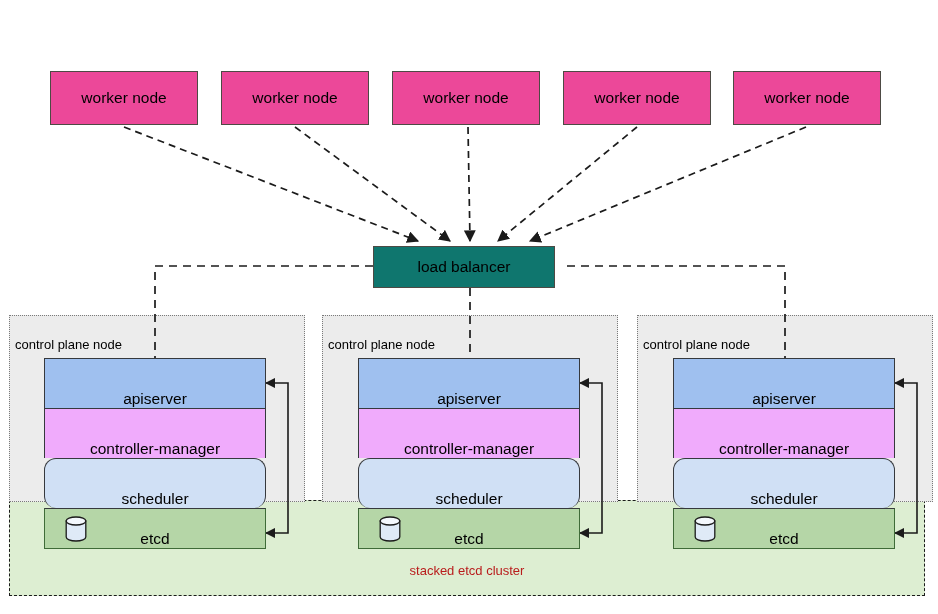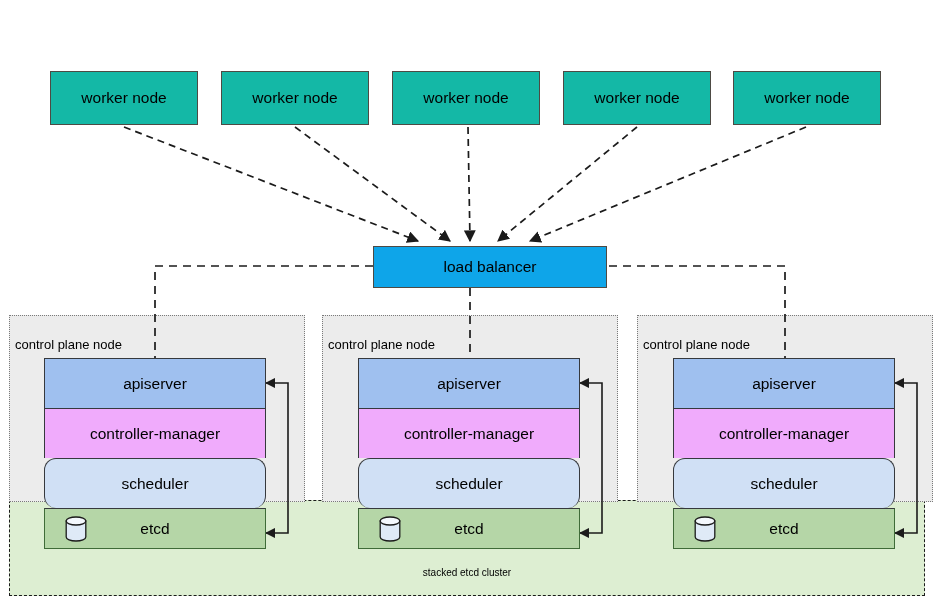--- a/index.html
+++ b/index.html
@@ -54,30 +54,30 @@
     line-height: 1.1;
     color: #000;
     white-space: nowrap;
     z-index: 10;
   }
 
   .worker-node {
     width: 148px;
     height: 54px;
     top: 71px;
-    background: #14b8a6;
+    background: #ec4899;
     border: 1.6px solid #4d4a44;
   }
 
   #load-balancer {
-    width: 234px;
+    width: 182px;
     height: 42px;
     left: 373px;
     top: 246px;
-    background: #0ea5e9;
+    background: #0f766e;
     border: 1.6px solid #4d4a44;
     z-index: 12;
   }
 
   
   #etcd-cluster-region {
     position: absolute;
     left: 9px;
     top: 500px;
     width: 916px;
@@ -85,22 +85,22 @@
     background: #ddeed2;
     border: 1.7px dashed #1b1b1b;
     z-index: 2;
   }
   #etcd-cluster-label {
     position: absolute;
     left: 0;
     right: 0;
     bottom: 17px;
     text-align: center;
-    font-size: 10px;
-    color: #000000;
+    font-size: 13px;
+    color: #b91c1c;
   }
 
   
   .control-plane-region {
     position: absolute;
     top: 315px;
     width: 296px;
     height: 187px;
     background: #ececec;
     border: 1.7px dotted #7a7a7a;
@@ -119,21 +119,21 @@
   .component-stack {
     position: absolute;
     top: 358px;
     width: 222px;
     z-index: 8;
   }
   .component {
     position: relative;
     height: 50px;
     display: flex;
-    align-items: center;
+    align-items: flex-end;
     justify-content: center;
     font-size: 15.5px;
     color: #000;
     border: 1.2px solid #36393d;
     border-bottom-width: 0;
     white-space: nowrap;
   }
   .component:last-child {
     border-bottom-width: 1.4px;
   }

